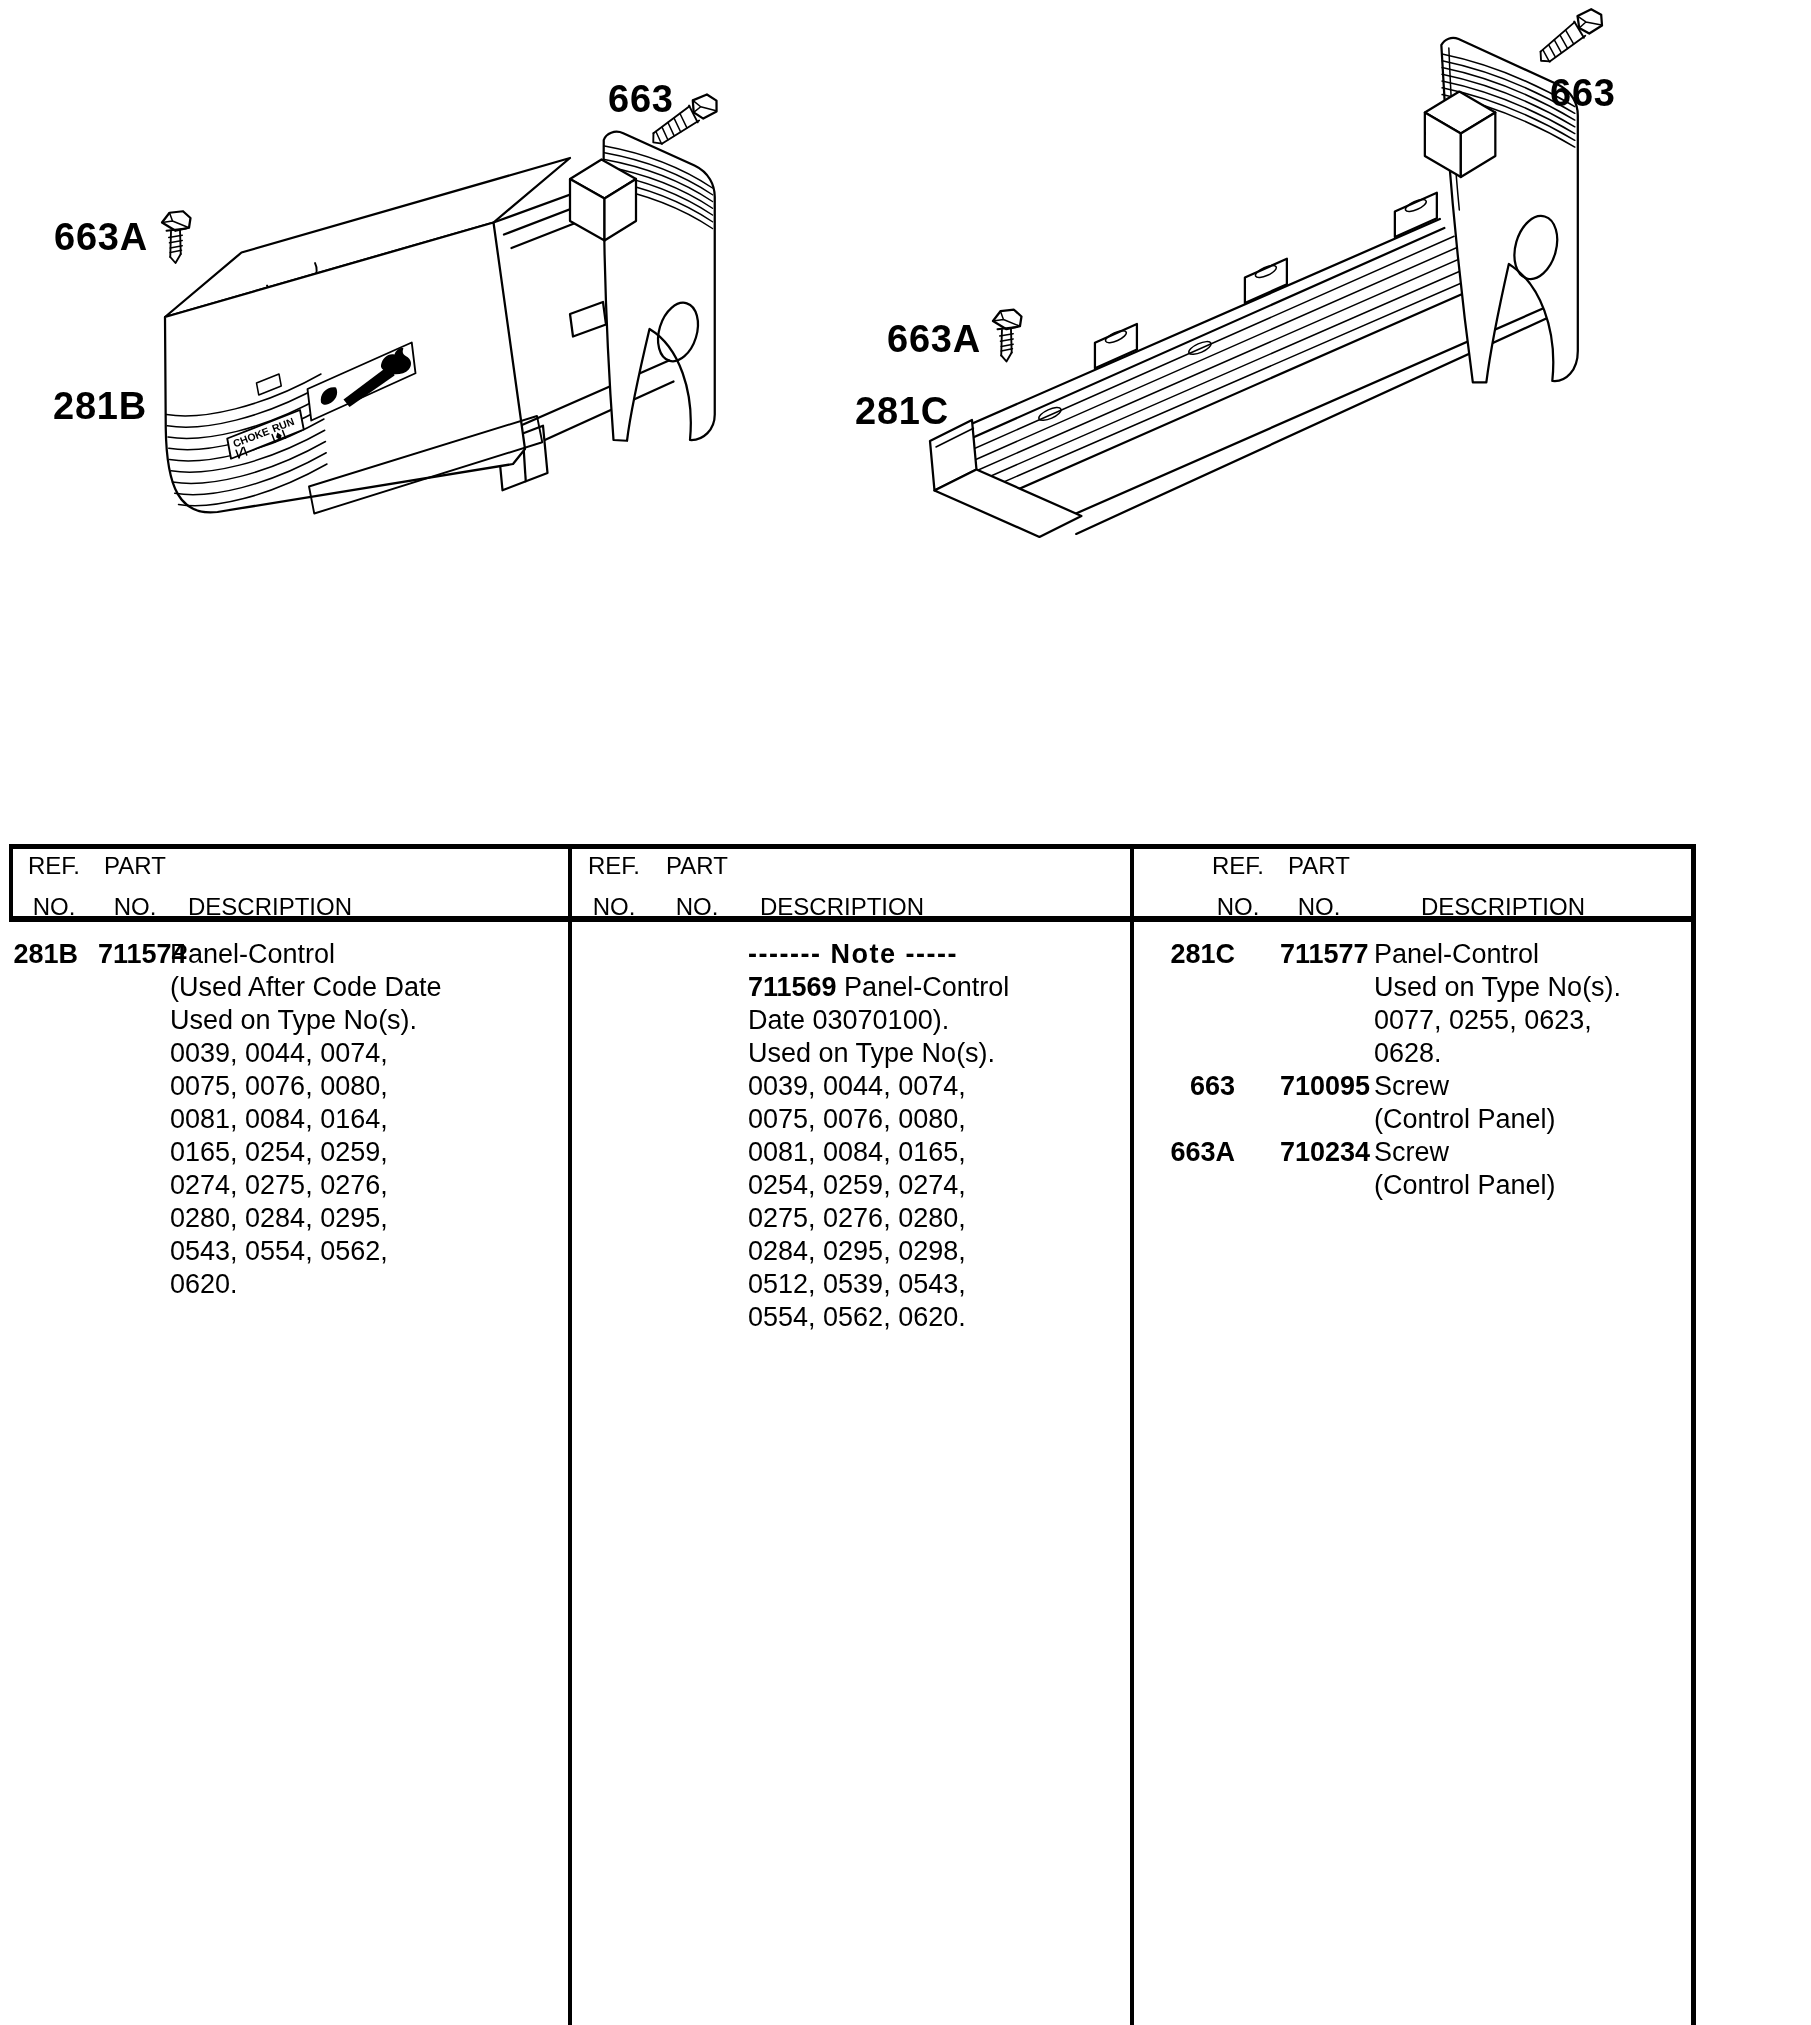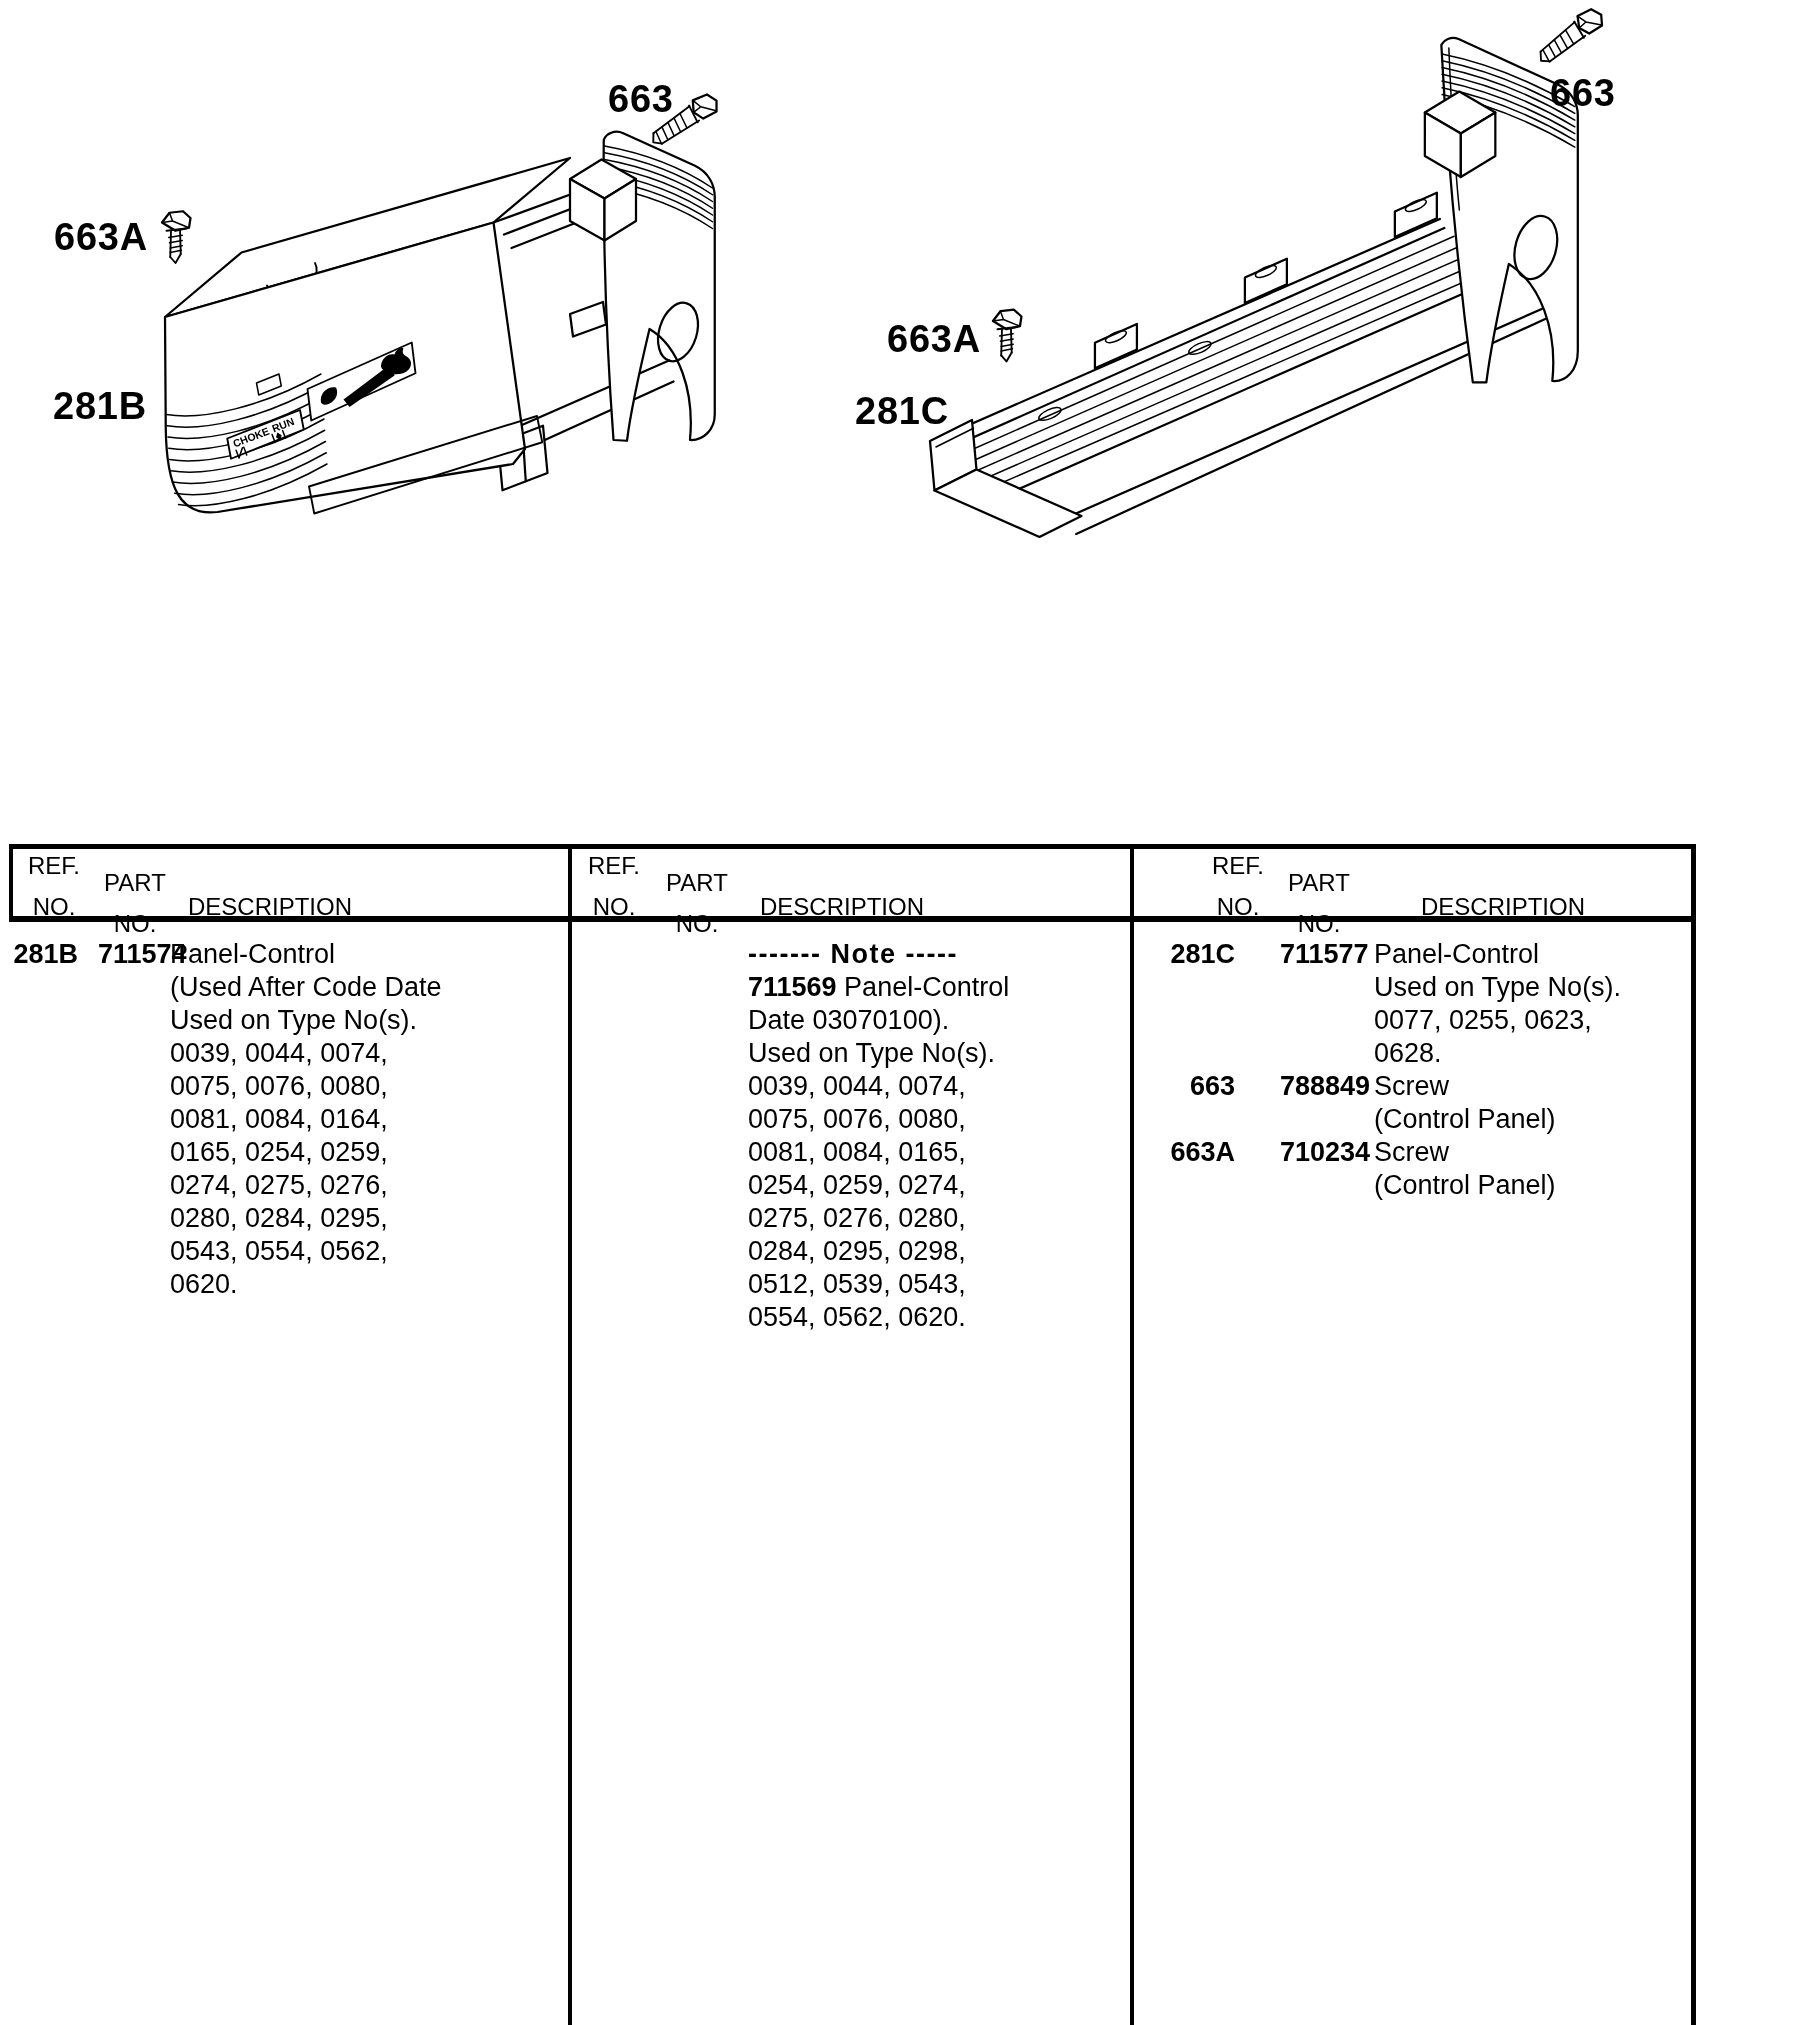--- a/index.html
+++ b/index.html
@@ -19,21 +19,21 @@
   .t-right{left:1691px;top:844px;width:4.5px;height:1181px;}
   .t-div1{left:568px;top:844px;width:3.8px;height:1181px;}
   .t-div2{left:1130px;top:844px;width:3.8px;height:1181px;}
 
   
   .bandHeader{position:absolute;top:850px;height:66px;font-size:24px;}
   .bandHeader span{position:absolute;transform:translateX(-50%);white-space:nowrap;}
   .h-l1{top:1.5px;}
   .h-l2{top:43px;}
   #hdr0{left:9px;}  #hdr1{left:572px;}  #hdr2{left:1134px;}
-  .hRef{left:45px;}  .hPart{left:126px;margin-top:17px;} .hDesc{left:261px;}
+  .hRef{left:45px;}  .hPart{left:126px;} .hDesc{left:261px;}
   #hdr1 .hRef{left:42px;} #hdr1 .hPart{left:125px;} #hdr1 .hDesc{left:270px;}
   #hdr2 .hRef{left:104px;} #hdr2 .hPart{left:185px;} #hdr2 .hDesc{left:369px;}
 
   
   .band{position:absolute;top:938px;font-size:27px;line-height:33px;}
   #band0{left:9px;width:558px;}
   #band1{left:572px;width:456px;}
   #band2{left:1134px;width:557px;}
   .row{position:relative;height:33px;white-space:nowrap;}
   .ref-cell{position:absolute;left:4.5px;width:63px;text-align:right;font-weight:bold;}
@@ -361,21 +361,21 @@
         <span class="desc-cell">Used on Type No(s).</span>
       </div>
       <div class="row">
         <span class="desc-cell">0077, 0255, 0623,</span>
       </div>
       <div class="row">
         <span class="desc-cell">0628.</span>
       </div>
       <div class="row">
         <span class="ref-cell">663</span>
-        <span class="part-cell">788849</span>
+        <span class="part-cell">710095</span>
         <span class="desc-cell">Screw</span>
       </div>
       <div class="row">
         <span class="desc-cell">(Control Panel)</span>
       </div>
       <div class="row">
         <span class="ref-cell">663A</span>
         <span class="part-cell">710234</span>
         <span class="desc-cell">Screw</span>
       </div>

